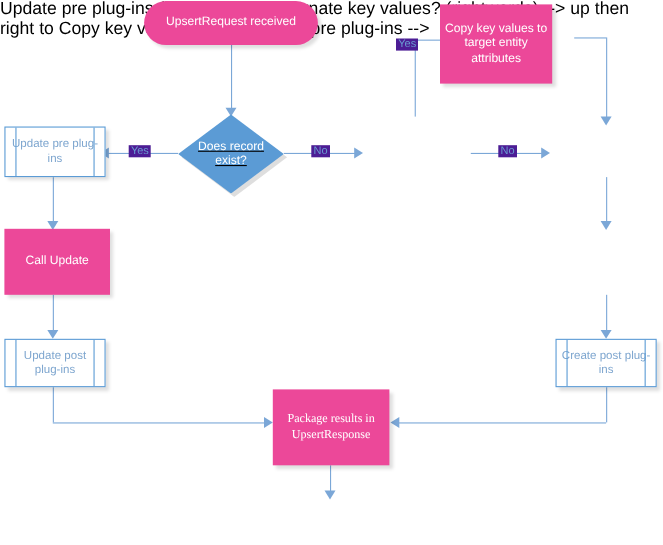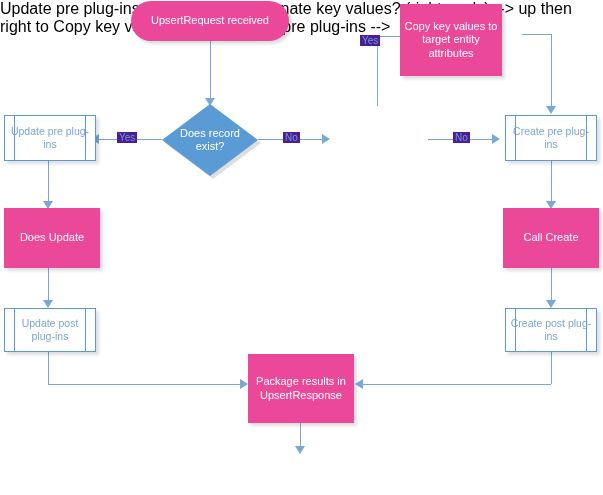--- a/index.html
+++ b/index.html
@@ -119,66 +119,58 @@
   <div class="node fill terminator" style="left:131px;top:1px;width:158px;height:40px;">
     <span class="lbl">UpsertRequest received</span>
   </div>
 
   
   <div class="node fill" style="left:400px;top:4px;width:102px;height:72px;">
     <span class="lbl">Copy key values to target entity attributes</span>
   </div>
 
   
-  <div class="node decision" style="left:162px;top:104px;width:96px;height:72px;">
+  <div class="node decision" style="left:162px;top:104px;width:96px;height:72px;text-decoration:underline;">
     <div class="dshadow"></div>
     <div class="dia"></div>
     <span class="lbl">Does record exist?</span>
   </div>
 
   
 
   
   <div class="node predef" style="left:4px;top:115px;width:92px;height:46px;">
     <div class="bar l"></div>
     <div class="bar r"></div>
     <span class="lbl">Update pre plug-ins</span>
   </div>
 
   
-  <div class="node predef" style="left:505px;top:115px;width:92px;height:46px;">
-    <div class="bar l"></div>
-    <div class="bar r"></div>
-    <span class="lbl">Create pre plug-ins</span>
+
+  
+  <div class="node fill" style="left:4px;top:208px;width:96px;height:60px;">
+    <span class="lbl">Call Update</span>
   </div>
 
   
-  <div class="node fill" style="left:4px;top:208px;width:96px;height:60px;">
-    <span class="lbl">Does Update</span>
-  </div>
-
-  
-  <div class="node fill" style="left:503px;top:208px;width:96px;height:60px;">
-    <span class="lbl">Call Create</span>
-  </div>
 
   
   <div class="node predef" style="left:4px;top:308px;width:92px;height:44px;">
     <div class="bar l"></div>
     <div class="bar r"></div>
     <span class="lbl">Update post plug-ins</span>
   </div>
 
   
   <div class="node predef" style="left:505px;top:308px;width:92px;height:44px;">
     <div class="bar l"></div>
     <div class="bar r"></div>
     <span class="lbl">Create post plug-ins</span>
   </div>
 
   
-  <div class="node fill" style="left:248px;top:354px;width:106px;height:69px;">
+  <div class="node fill" style="left:248px;top:354px;width:106px;height:69px;font-family:Liberation Serif, serif;">
     <span class="lbl">Package results in UpsertResponse</span>
   </div>
 
   
 
 </div>
 
 </body></html>

